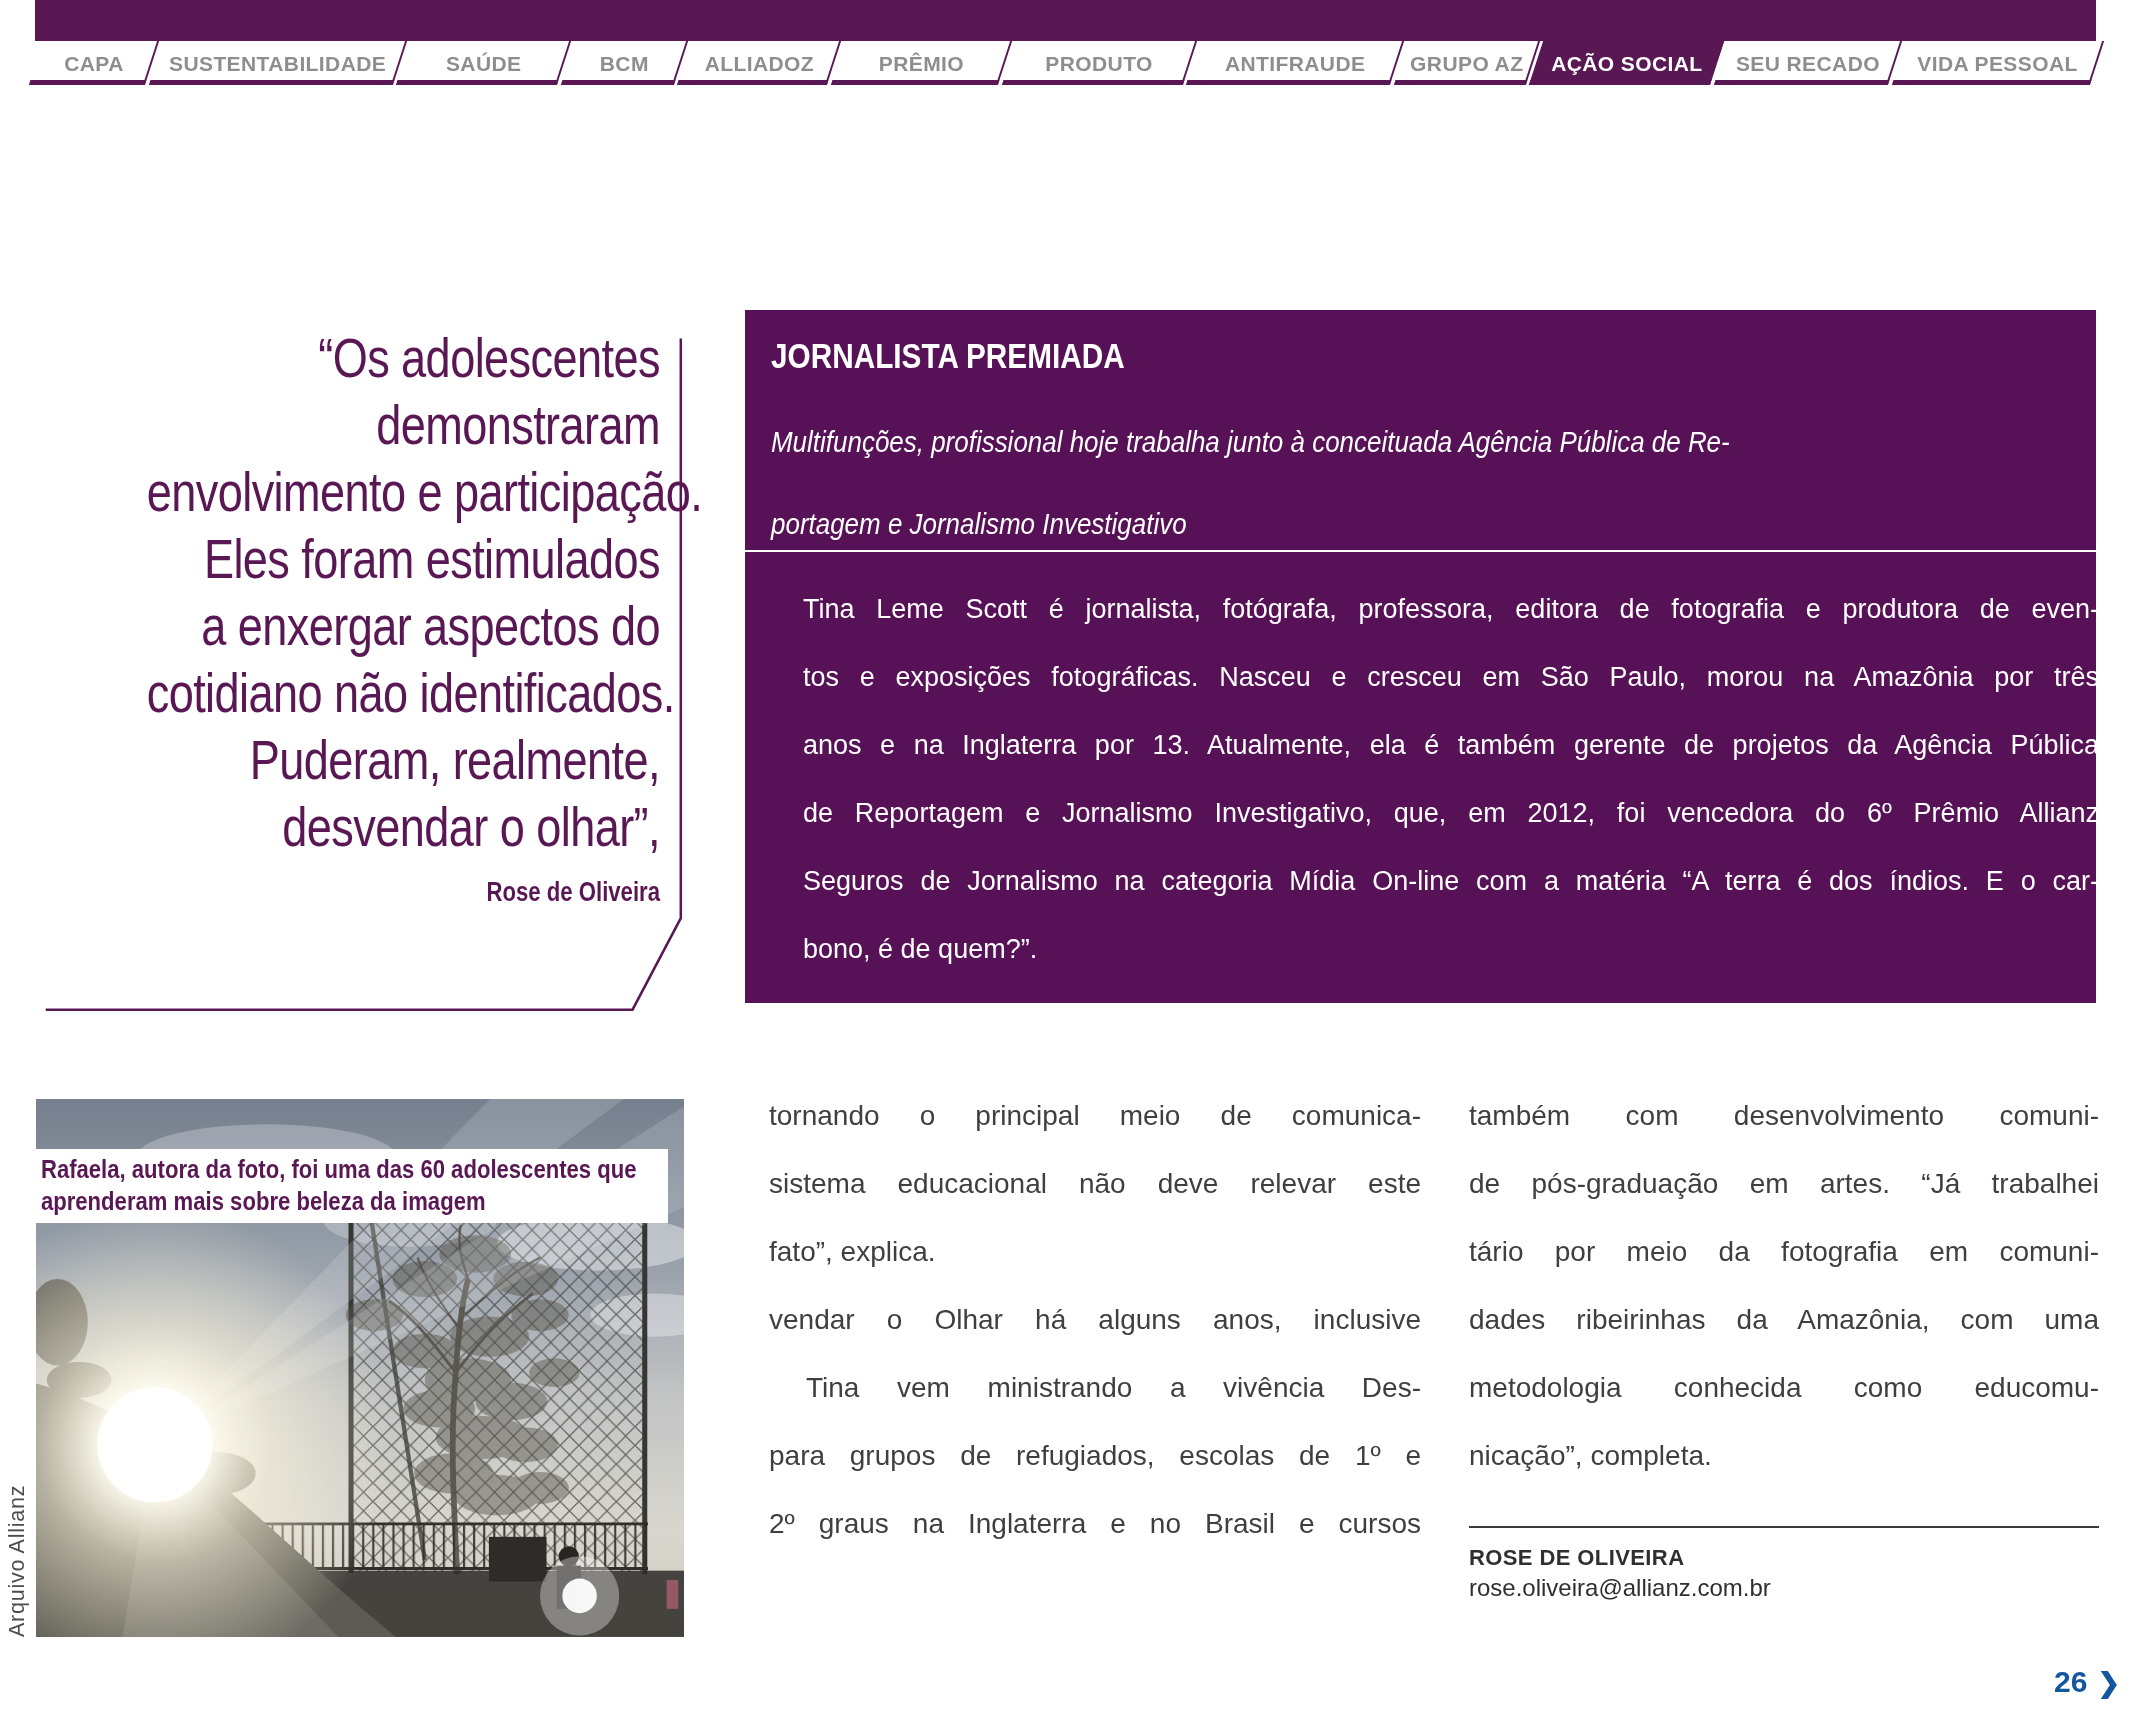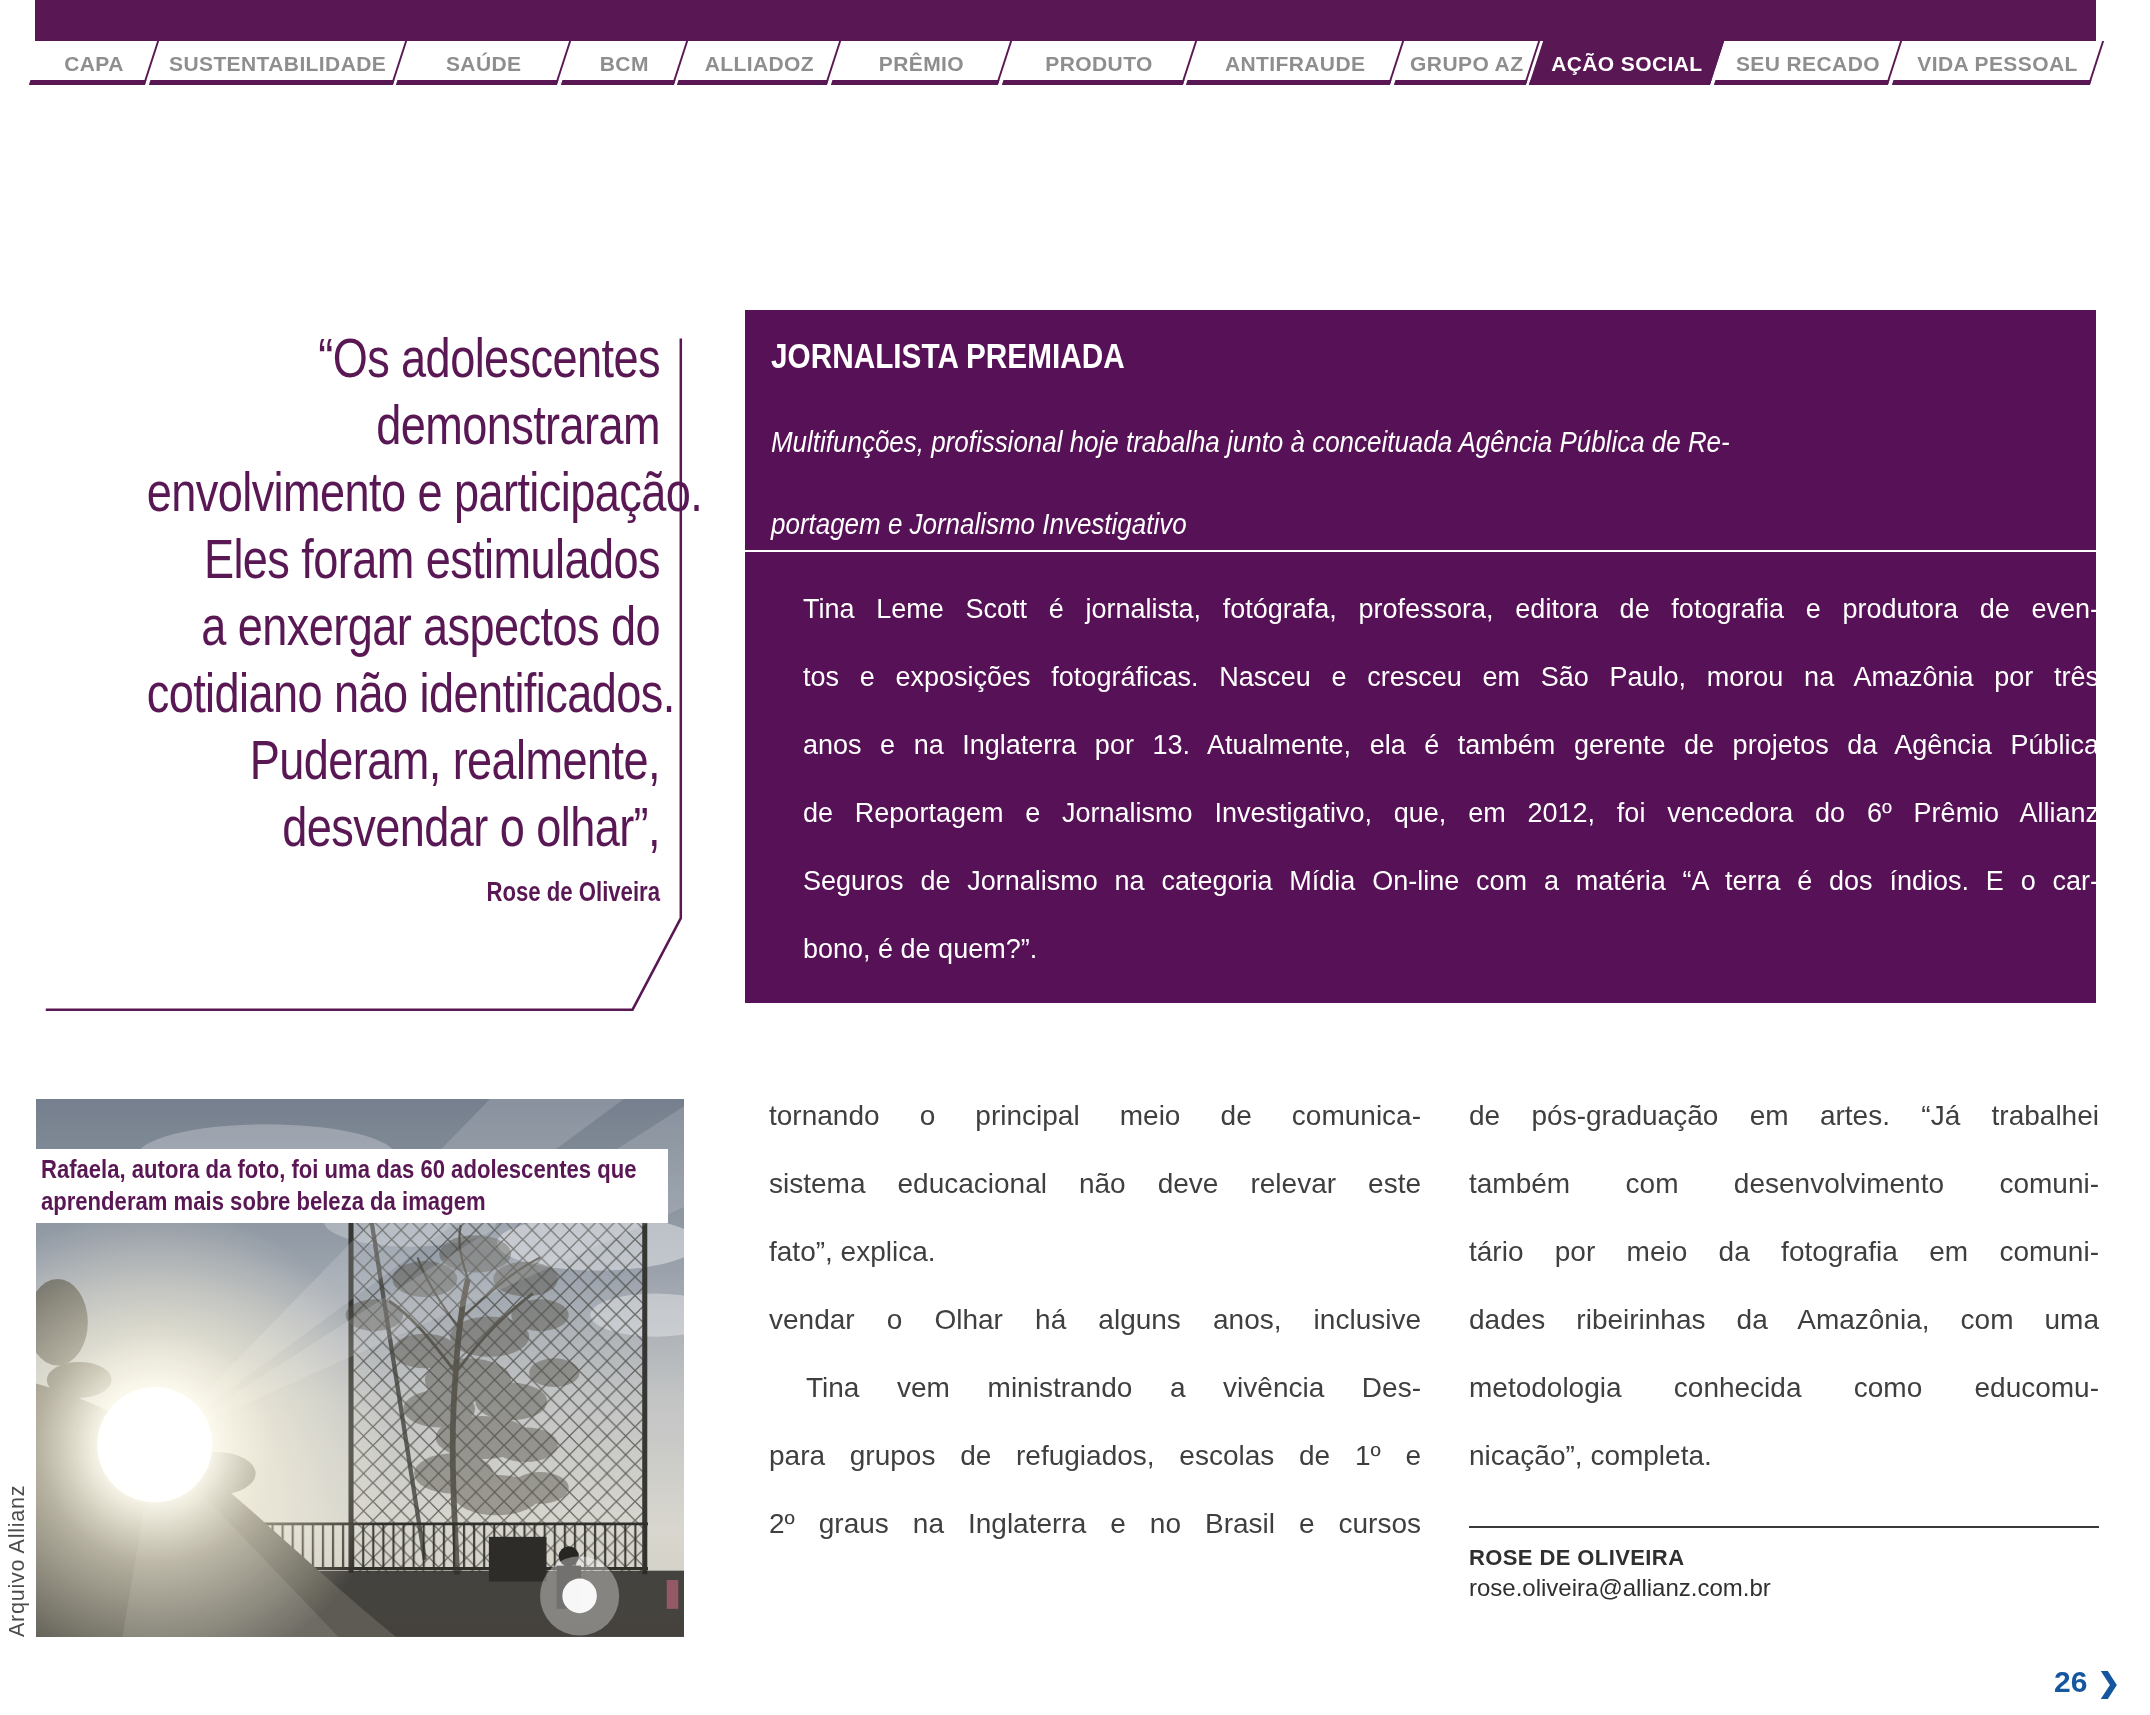--- a/index.html
+++ b/index.html
@@ -278,22 +278,22 @@
   <div class="col col1">
       <div class="col-line">tornando o principal meio de comunica-</div>
       <div class="col-line">sistema educacional não deve relevar este</div>
       <div class="col-line noj">fato”, explica.</div>
       <div class="col-line">vendar o Olhar há alguns anos, inclusive</div>
       <div class="col-line indent">Tina vem ministrando a vivência Des-</div>
       <div class="col-line">para grupos de refugiados, escolas de 1º e</div>
       <div class="col-line">2º graus na Inglaterra e no Brasil e cursos</div>
     </div>
   <div class="col col2">
+      <div class="col-line">também com desenvolvimento comuni-</div>
       <div class="col-line">de pós-graduação em artes. “Já trabalhei</div>
-      <div class="col-line">também com desenvolvimento comuni-</div>
       <div class="col-line">tário por meio da fotografia em comuni-</div>
       <div class="col-line">dades ribeirinhas da Amazônia, com uma</div>
       <div class="col-line">metodologia conhecida como educomu-</div>
       <div class="col-line noj">nicação”, completa.</div>
     </div>
 
   <div class="byline-rule"></div>
   <div class="byline-name">ROSE DE OLIVEIRA</div>
   <a class="byline-email" href="#">rose.oliveira@allianz.com.br</a>
 

